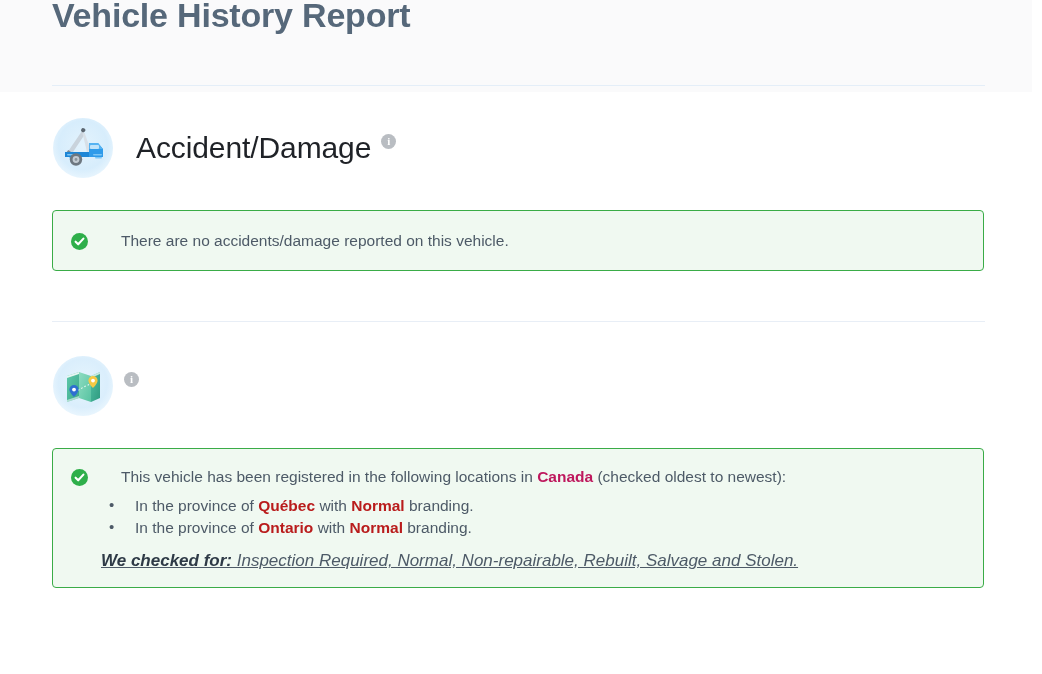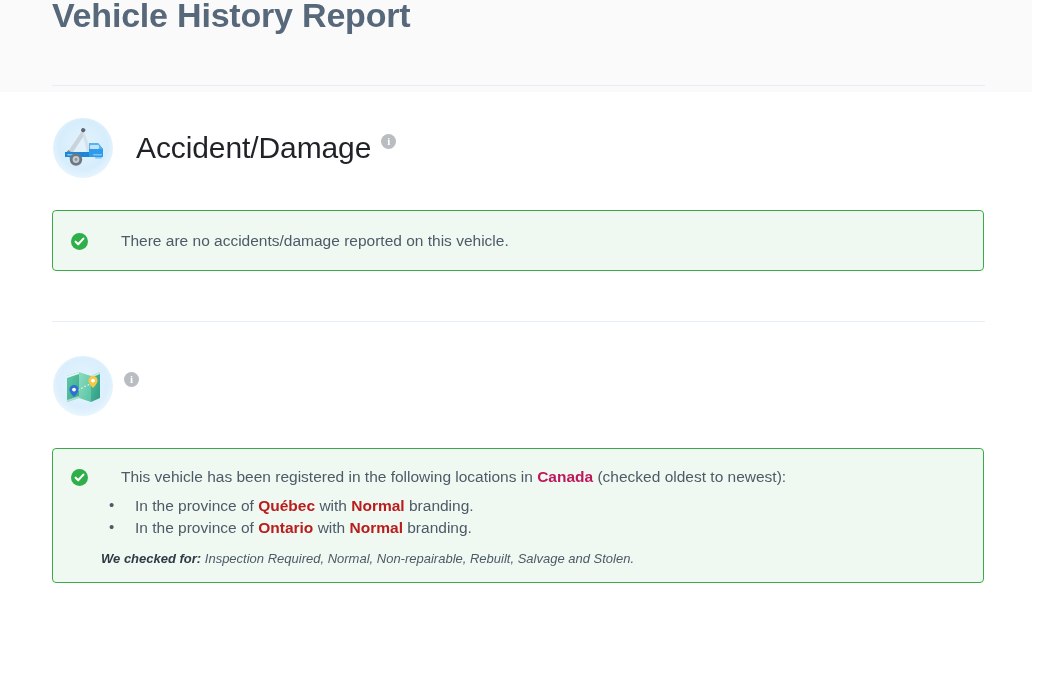--- a/index.html
+++ b/index.html
@@ -165,23 +165,24 @@
     position: absolute;
     left: 0;
     top: -1px;
     color: #4d5a67;
     font-size: 15px;
   }
   .reg-list li b { color: #b91c1c; font-weight: bold; text-align: right; }
 
   .checked-for {
     margin: 12px 0 0 30px;
-    font-size: 13px;
+    font-size: 17px;
     font-style: italic;
     color: #4d5a67;
+    text-decoration: underline;
   }
   .checked-for .label {
     font-weight: bold;
     font-style: italic;
     color: #2e3a46;
   }
 
   
   .section-divider {
     margin-left: 52px;

